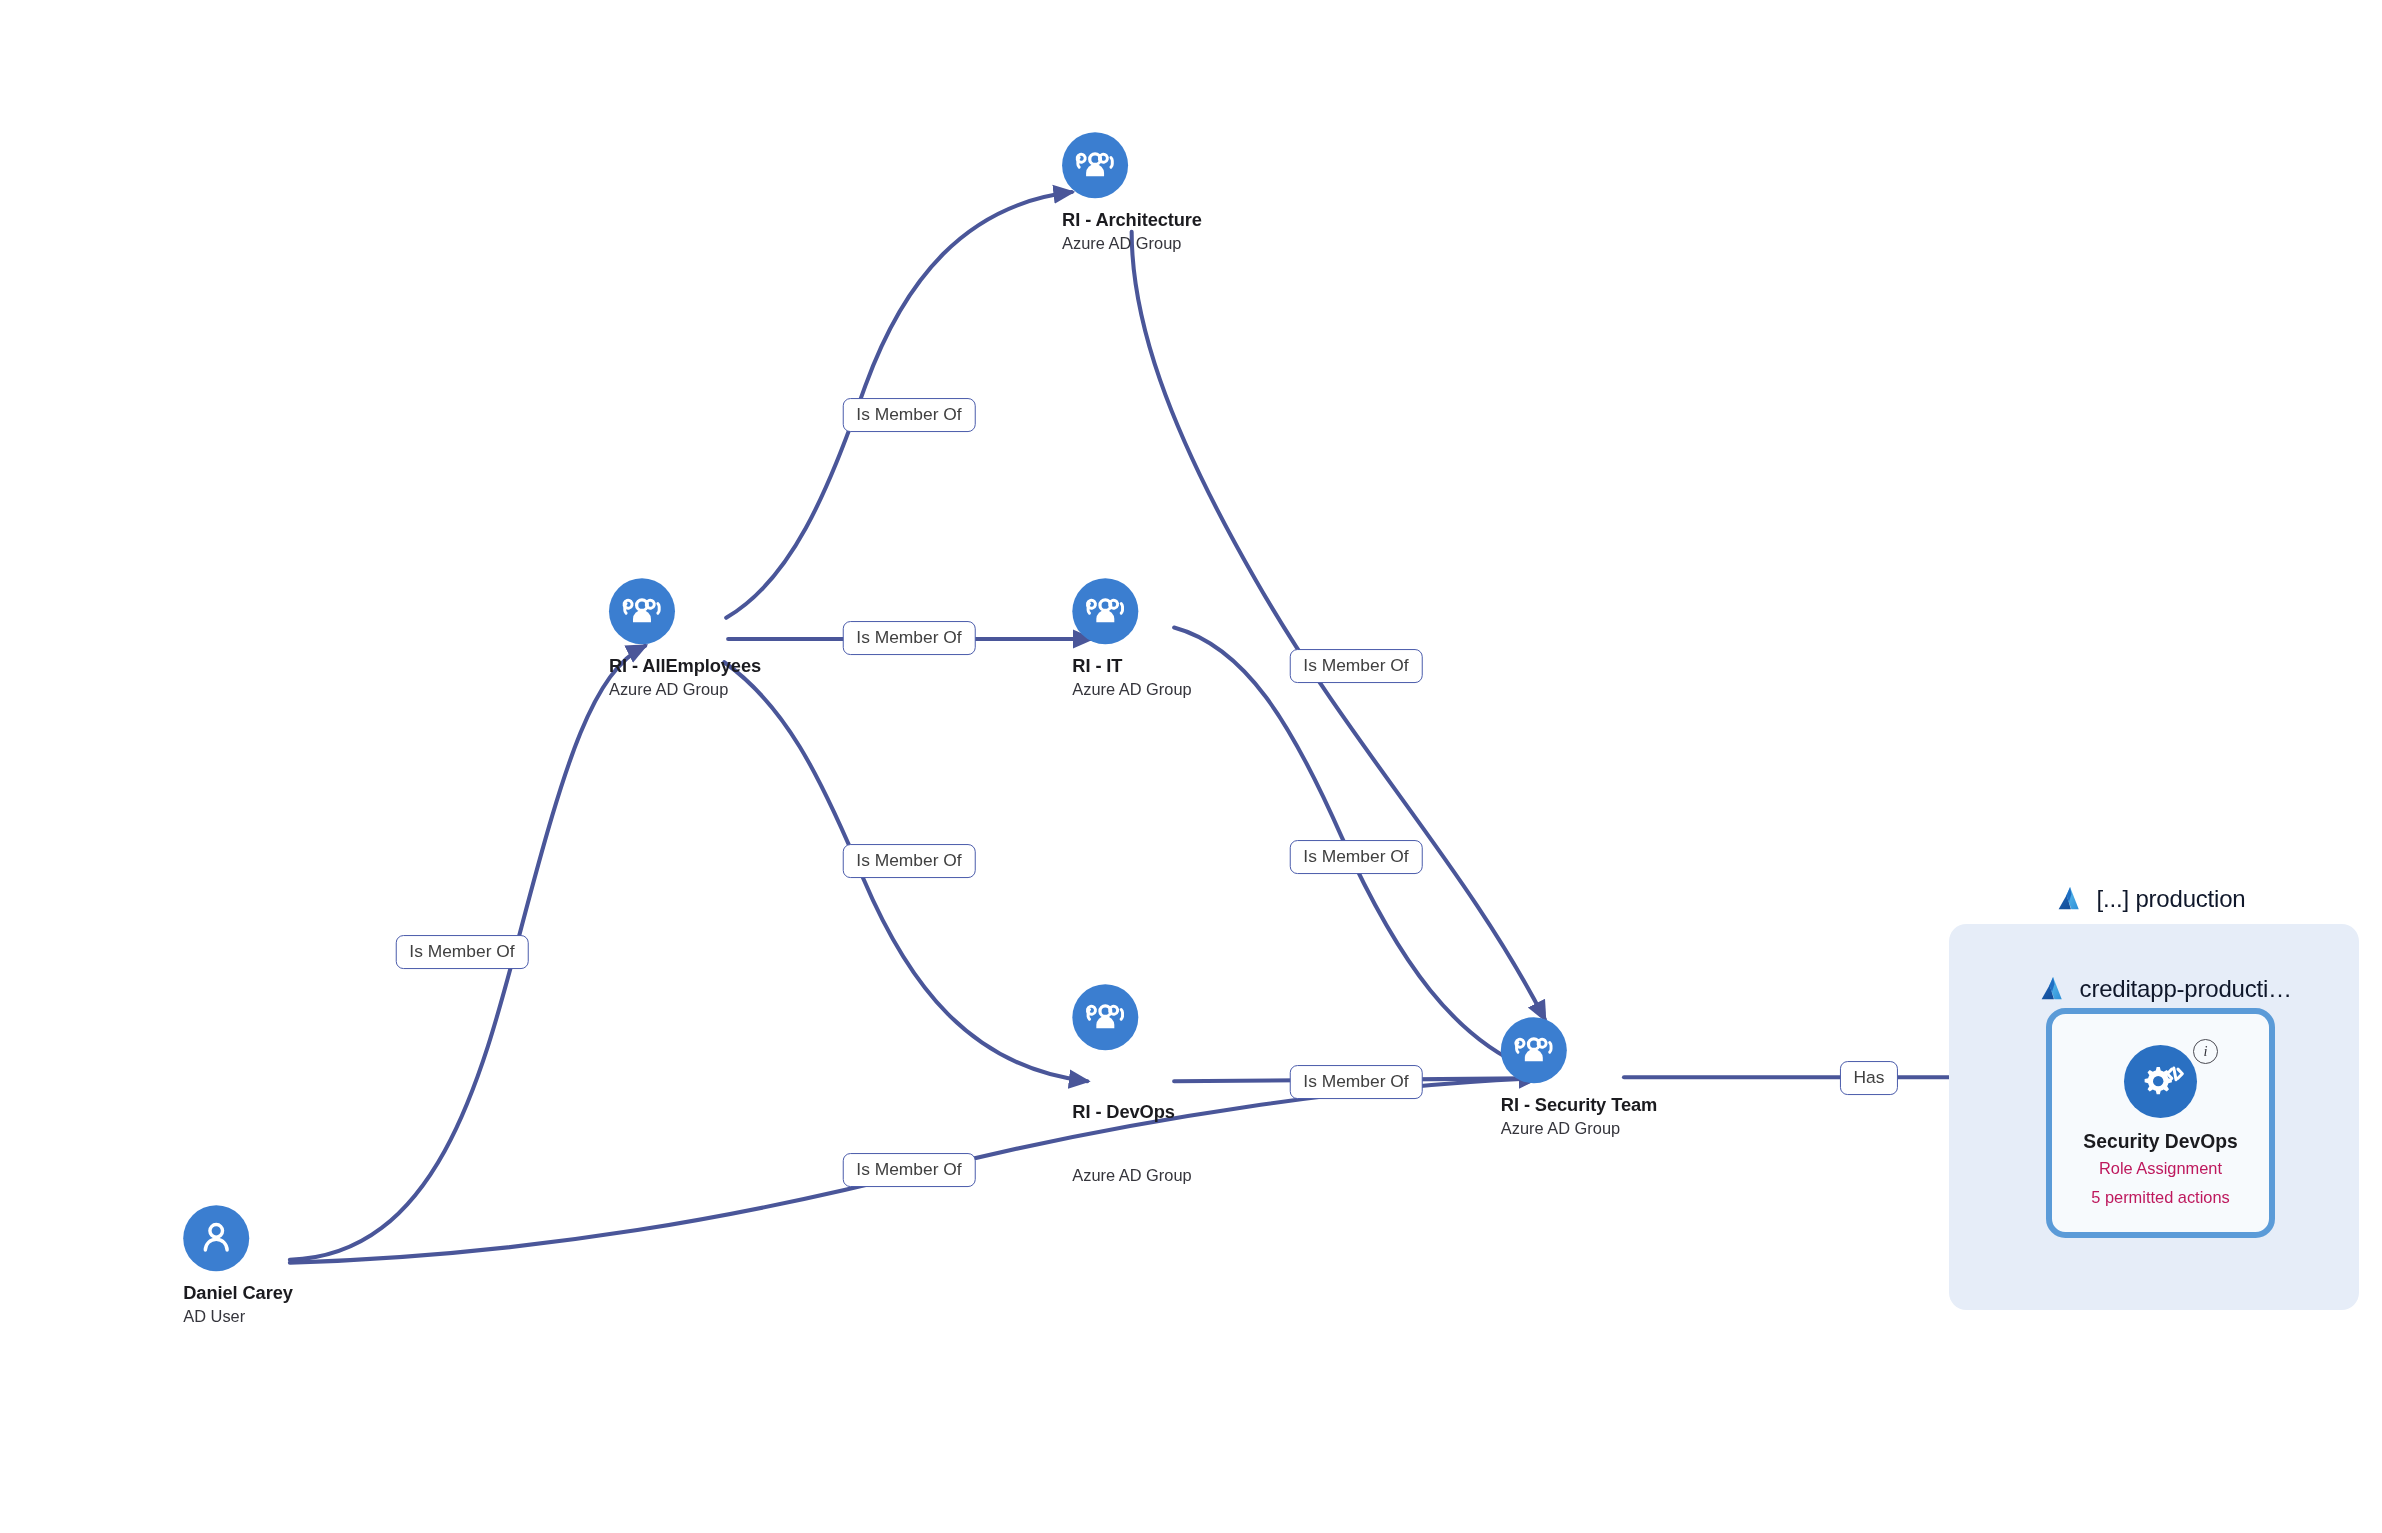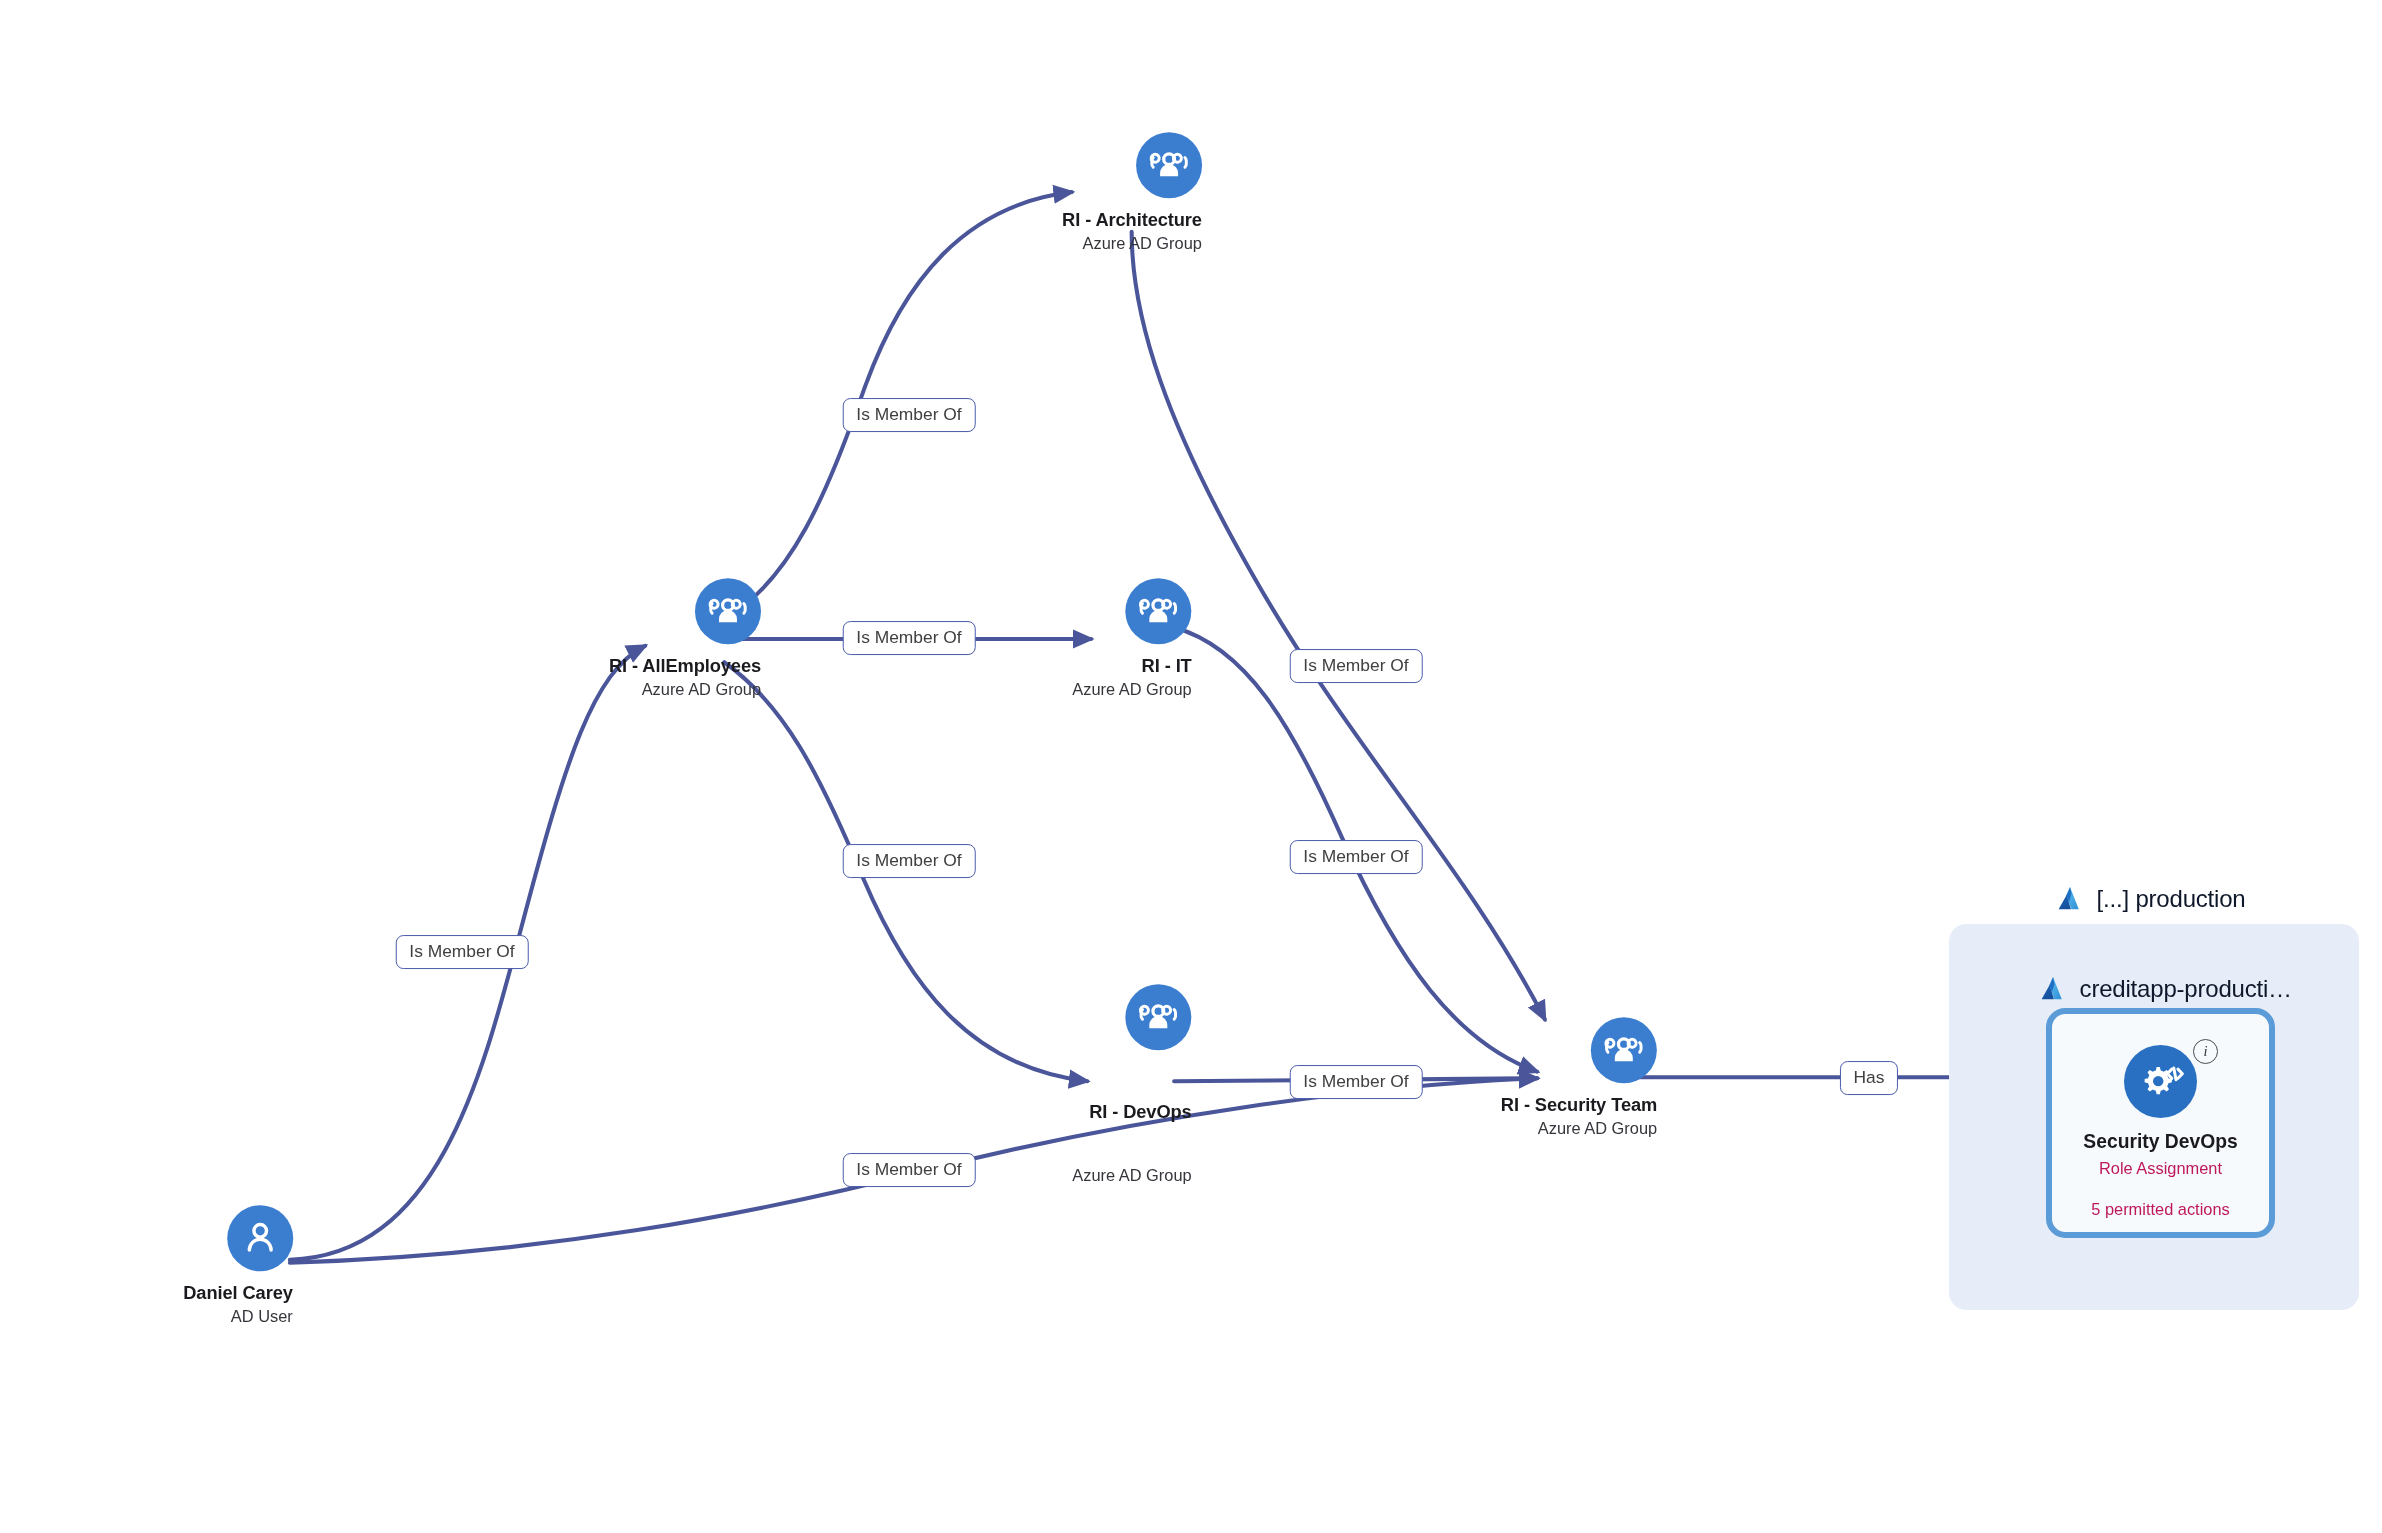--- a/index.html
+++ b/index.html
@@ -127,21 +127,21 @@
     text-align: center;
     line-height: 1.35;
   }
 
   
   .node {
     position: absolute;
     transform: translate(-50%, -50%);
     display: flex;
     flex-direction: column;
-    align-items: flex-end;
+    align-items: flex-start;
     white-space: nowrap;
   }
   .node-circle {
     width: 66px;
     height: 66px;
     border-radius: 50%;
     background: #3b7ed0;
     display: flex;
     align-items: center;
     justify-content: center;
@@ -256,21 +256,21 @@
               <path d="M38.2 13.6 L33.6 18.4 L38.2 23.2"></path>
               <path d="M44.6 13.6 L49.2 18.4 L44.6 23.2"></path>
               <path d="M42.6 24.6 L40.3 12.4"></path>
             </g>
           </svg>
         </div>
         <div class="info-badge">i</div>
       </div>
       <div class="role-name">Security DevOps</div>
       <div class="role-sub">Role Assignment</div>
-      <div class="role-sub" style="margin-top:18px">5 permitted actions</div>
+      <div class="role-sub" style="margin-top:6px">5 permitted actions</div>
     </div>
   </div>
 
   <div class="node" style="left:238px; top:1266px;">
     <div class="node-circle">
       <svg width="42" height="42" viewBox="0 0 44 44" xmlns="http://www.w3.org/2000/svg">
         <circle cx="22" cy="14.2" r="6.6" fill="none" stroke="#ffffff" stroke-width="3.6"></circle>
         <path d="M10.6 34.4 a11.4 11.4 0 0 1 22.8 0" fill="none" stroke="#ffffff" stroke-width="3.6" stroke-linecap="round"></path>
       </svg>
     </div>

